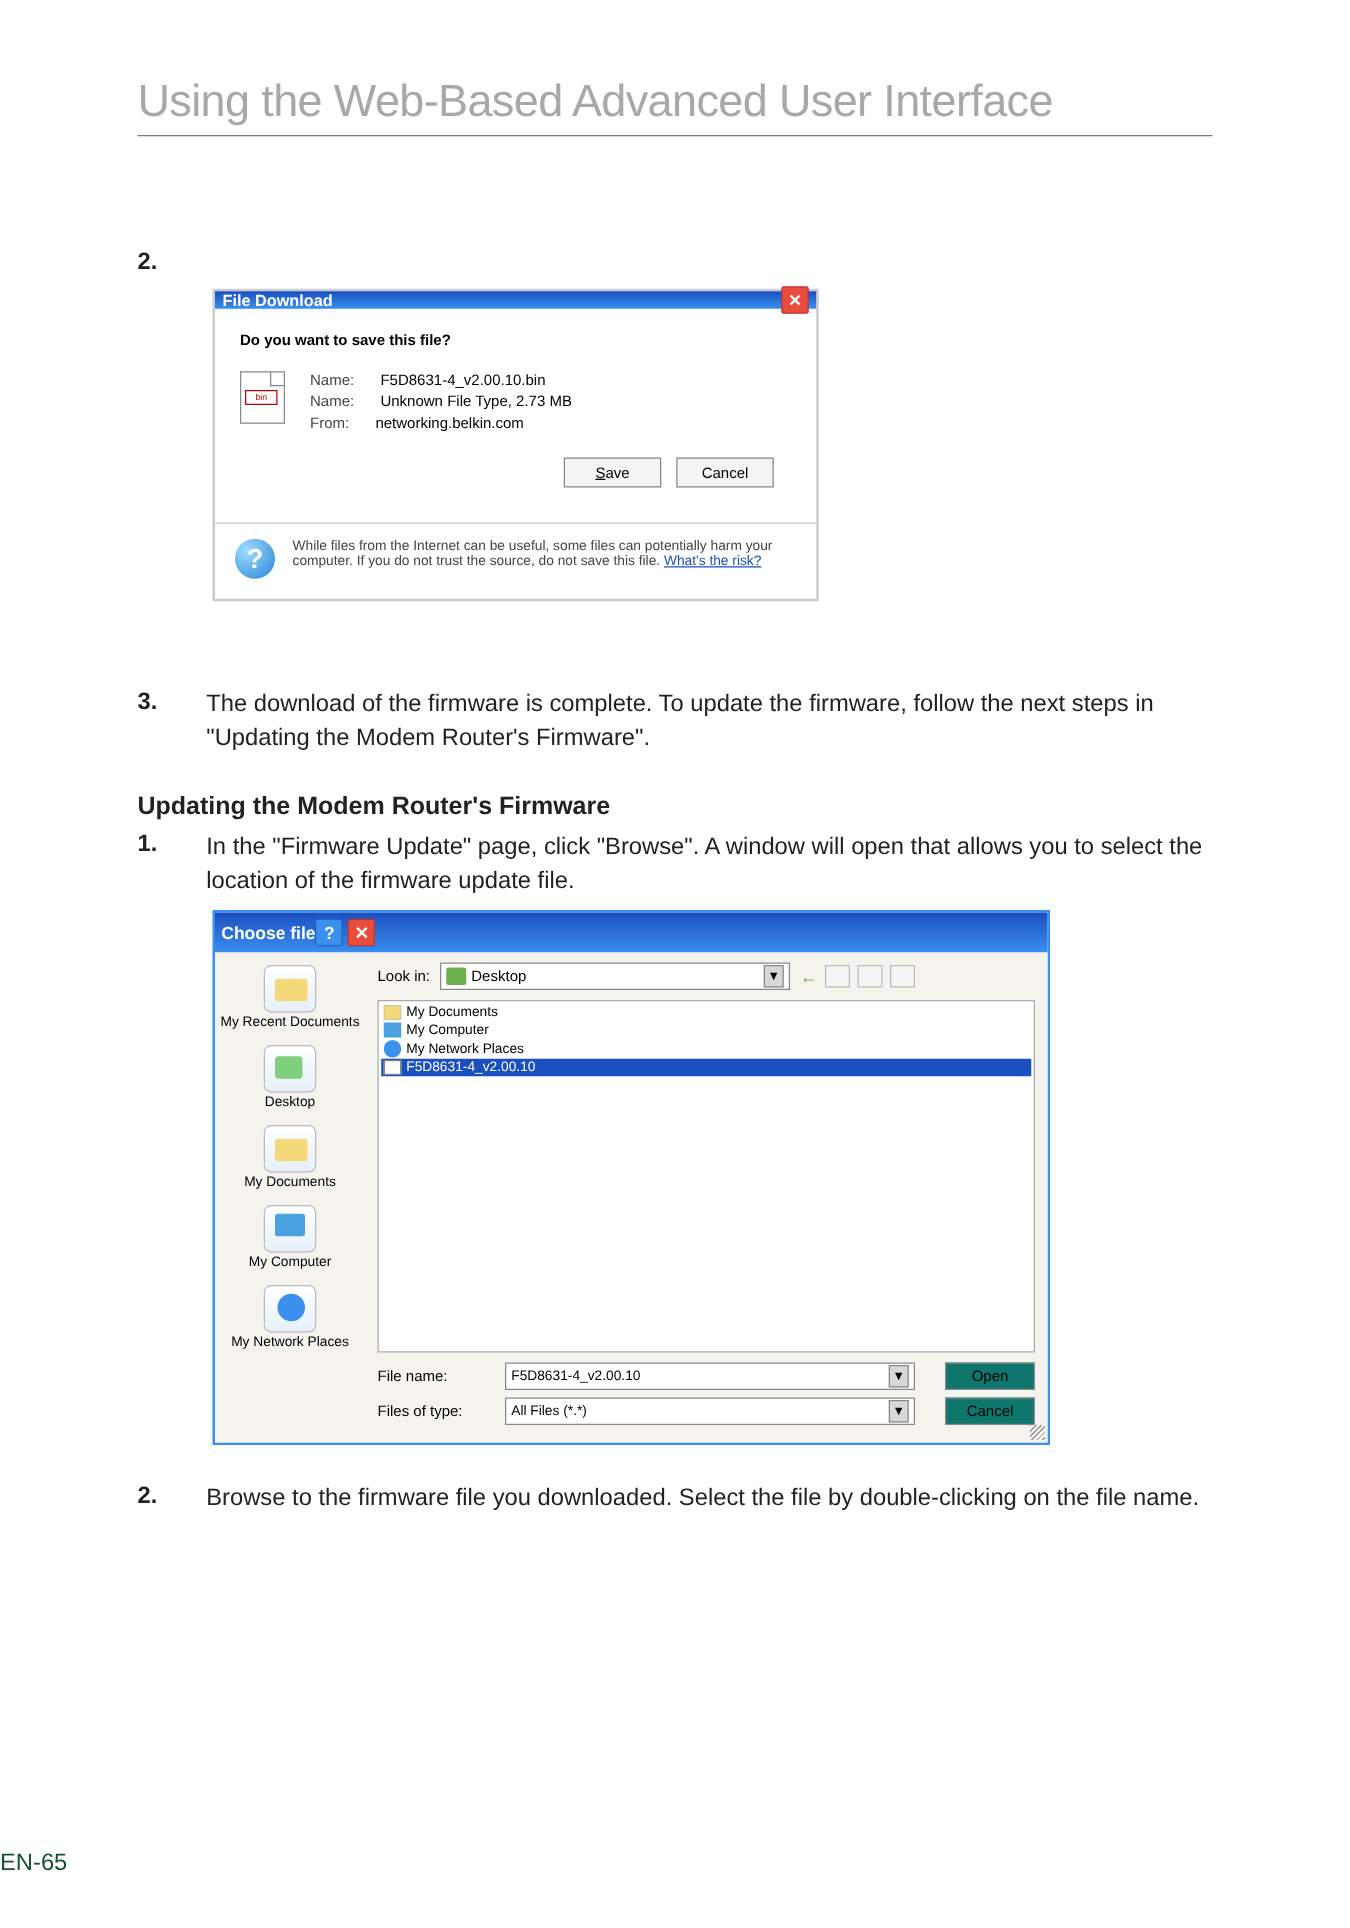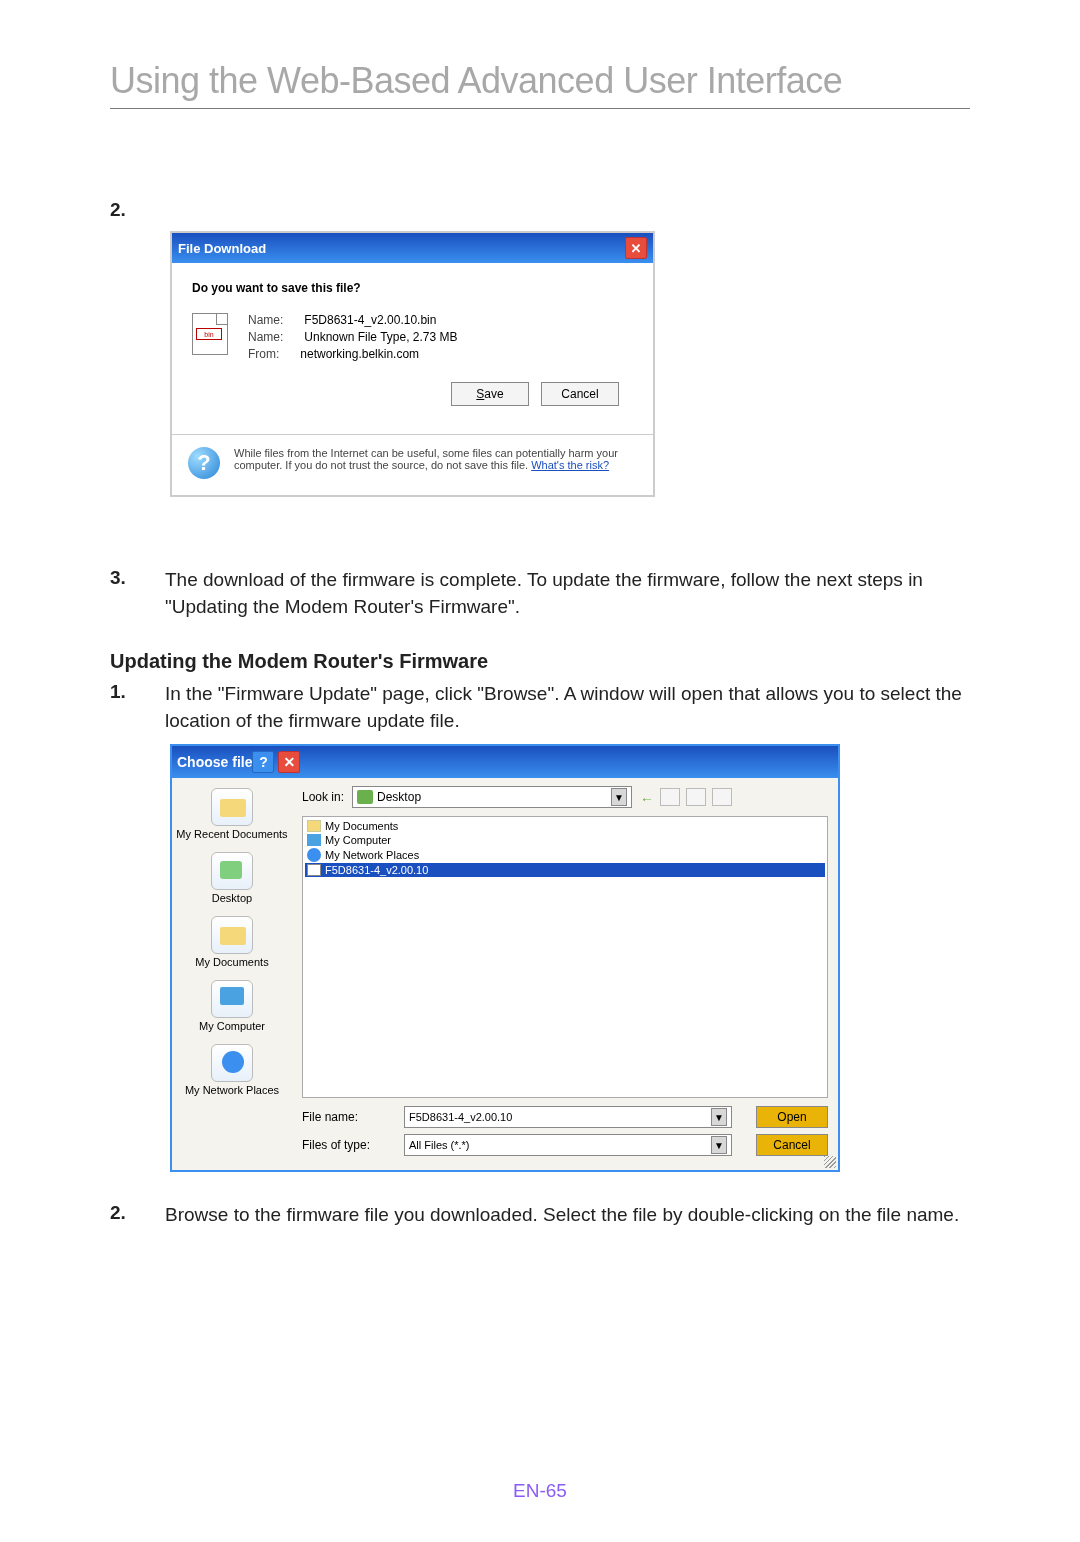--- a/index.html
+++ b/index.html
@@ -5,21 +5,21 @@
 * { box-sizing: border-box; margin: 0; padding: 0; }
 body { width: 1080px; height: 1542px; background: #fff; font-family: Arial, Helvetica, sans-serif; position: relative; }
 .page { padding: 60px 110px 30px 110px; }
 .page-title { color: #a8a8a8; font-size: 36px; font-weight: normal; letter-spacing: -0.5px; margin-bottom: 6px; }
 .hr { border: none; border-top: 1px solid #7a7a7a; margin-bottom: 90px; }
 .step-row { display: flex; margin-bottom: 10px; }
 .step-num { width: 55px; flex-shrink: 0; font-weight: bold; font-size: 19px; color: #222; }
 .step-text { font-size: 19px; color: #222; line-height: 1.4; }
 .dialog1-wrap { margin: 10px 0 70px 60px; }
 .dialog1 { width: 485px; border: 2px solid #ccc; background: #fff; font-size: 12px; }
-.dlg-titlebar { height: 30px; background: linear-gradient(#1a4fbf, #3a8fef); color: #fff; display:flex; align-items:center; padding: 0 6px; font-weight: bold; font-size: 13px; }
+.dlg-titlebar { height: 14px; background: linear-gradient(#1a4fbf, #3a8fef); color: #fff; display:flex; align-items:center; padding: 0 6px; font-weight: bold; font-size: 13px; }
 .dlg-titlebar .spacer { flex: 1; }
 .close-btn { width: 22px; height: 22px; background: #e74c3c; color: #fff; border: 1px solid #b33; display:flex; align-items:center; justify-content:center; font-weight: bold; border-radius: 2px; cursor: pointer; }
 .dlg-body { padding: 18px 10px 12px 20px; }
 .dlg-question { font-weight: bold; font-size: 12px; margin-bottom: 18px; }
 .dlg-inforow { display:flex; gap: 20px; margin-bottom: 18px; }
 .file-icon { width: 36px; height: 42px; border: 1px solid #888; background: #fff; position: relative; }
 .file-icon::before { content:""; position:absolute; top:0; right:0; width:10px; height:10px; border-left:1px solid #888; border-bottom:1px solid #888; }
 .file-icon .tag { position:absolute; left:3px; top:14px; width:26px; height:12px; border:1px solid #b00; color:#b00; font-size:7px; display:flex;align-items:center;justify-content:center; }
 .info-lines { font-size: 12px; }
 .info-lines .line { margin-bottom: 3px; display:flex; gap:21px;}
@@ -57,23 +57,23 @@
 .fl-item.selected { background:#1a4fbf; color:#fff; }
 .fl-folder { width:14px; height:12px; background:#f5d87a; border:1px solid #cc9; }
 .fl-computer { width:14px; height:12px; background:#4aa3e0; }
 .fl-globe { width:14px; height:14px; background:#3a8fef; border-radius:50%; }
 .fl-binfile { width:14px; height:12px; border:1px solid #888; background:#fff; }
 .bottom-fields { margin-top: 8px; }
 .bf-row { display:flex; align-items:center; gap:24px; margin-bottom: 6px; }
 .bf-lbl { width:78px; font-size:12px; }
 .bf-combo { flex:1; height:22px; border:1px solid #888; background:#fff; display:flex; align-items:center; padding:0 4px; font-size:11px; }
 .bf-combo .txt { flex:1; }
-.bf-btn { width:72px; height:22px; background:#eab308; border:1px solid #888; font-size:12px; cursor:pointer; }
+.bf-btn { width:72px; height:22px; background:#0f766e; border:1px solid #888; font-size:12px; cursor:pointer; }
 .resize-grip { position:absolute; right:2px; bottom:2px; width:12px; height:12px; background: repeating-linear-gradient(135deg, #999 0 1px, transparent 1px 3px); }
-.footer { position:absolute; left:0; right:0; bottom:40px; text-align:center; font-size:19px; color:#8b5cf6; }
+.footer { position:absolute; left:0; right:0; bottom:40px; text-align:left; font-size:19px; color:#14532d; }
 </style>
 </head>
 <body>
 
 <div class="page">
   <h1 class="page-title">Using the Web-Based Advanced User Interface</h1>
   <hr class="hr">
 
   <div class="step-row">
     <div class="step-num">2.</div>

